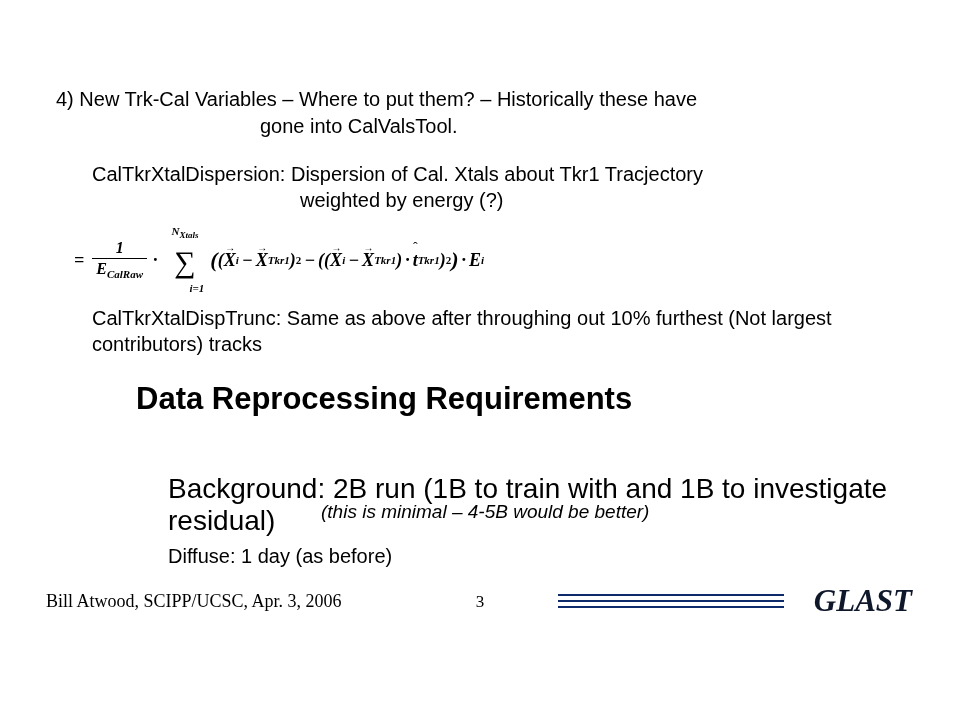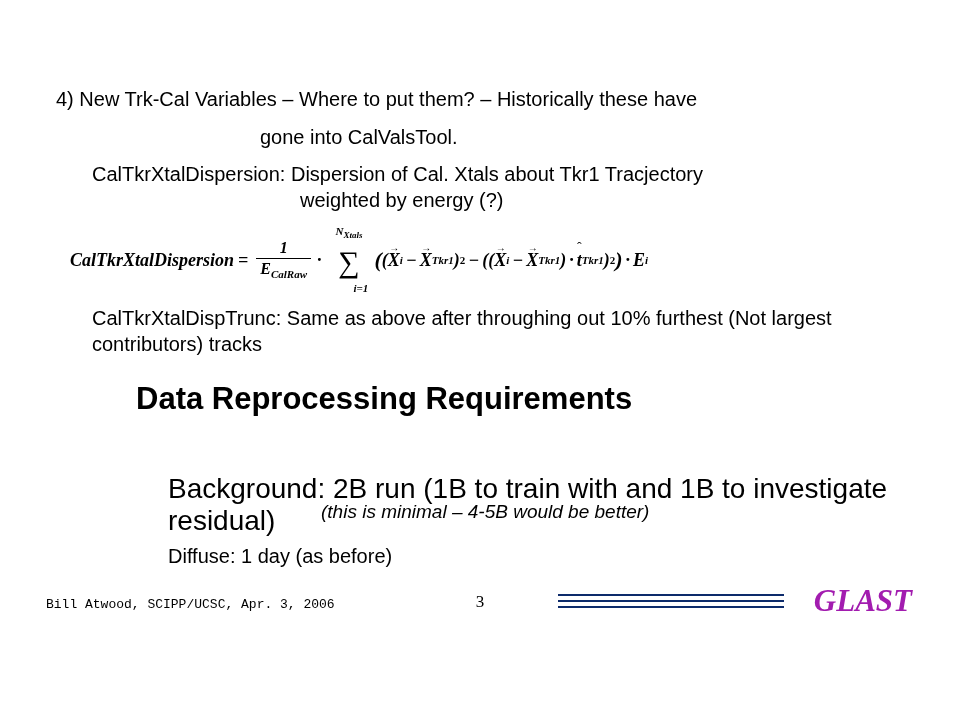--- a/index.html
+++ b/index.html
@@ -20,21 +20,21 @@
   }
   .point4-line1 {
     position: absolute;
     left: 56px;
     top: 88px;
     font-size: 20px;
   }
   .point4-line2 {
     position: absolute;
     left: 260px;
-    top: 126px;
+    top: 115px;
     font-size: 20px;
     text-align: right;
   }
   .var1-line1 {
     position: absolute;
     left: 92px;
     top: 163px;
     font-size: 20px;
   }
   .var1-line2 {
@@ -88,42 +88,42 @@
   .diffuse {
     position: absolute;
     left: 168px;
     top: 545px;
     font-size: 20px;
   }
   .footer-author {
     position: absolute;
     left: 46px;
     bottom: 36px;
-    font-family: Liberation Mono, monospace;
-    font-size: 13px;
+    font-family: Liberation Serif, serif;
+    font-size: 18px;
     margin-top: 33px;
   }
   .footer-page {
     position: absolute;
     left: 0;
     right: 0;
     bottom: 36px;
     text-align: center;
     font-family: "Times New Roman", Times, serif;
     font-size: 17px;
   }
   .footer-brand {
     position: absolute;
     right: 48px;
     bottom: 29px;
     font-family: "Times New Roman", Times, serif;
     font-size: 31px;
     font-weight: bold;
     font-style: italic;
-    color: #a21caf;
+    color: #0f172a;
   }
   .footer-lines {
     position: absolute;
     right: 176px;
     bottom: 36px;
     width: 226px;
     height: 18px;
   }
   .footer-lines .ln {
     position: absolute;
@@ -198,21 +198,20 @@
 <div class="slide">
 
   <div class="point4-line1">4)  New Trk-Cal Variables – Where to put them? – Historically these have</div>
   <div class="point4-line2">gone into CalValsTool.</div>
 
   <div class="var1-line1">CalTkrXtalDispersion:   Dispersion of Cal. Xtals about Tkr1 Tracjectory</div>
   <div class="var1-line2">weighted by energy (?)</div>
 
   <div class="formula">
     <div class="formula-row">
-      <span class="bi">CalTkrXtalDispersion</span>
       <span class="bi" style="margin:0 4px;">=</span>
       <span class="frac">
         <span class="num bi">1</span>
         <span class="den">
           <span class="bi">E</span><span class="sub">CalRaw</span>
         </span>
       </span>
       <span class="bi" style="margin:0 2px;">·</span>
       <span class="sigma-block">
         <span class="top"><span>N</span><span class="sub" style="font-size:9px;">Xtals</span></span>

